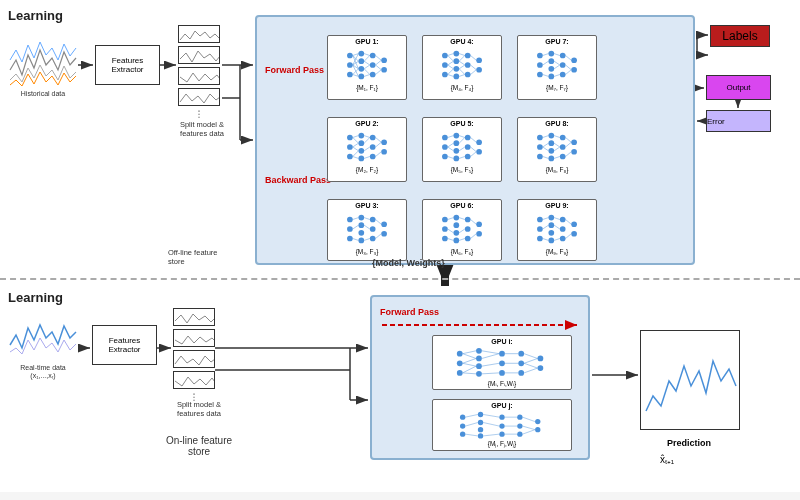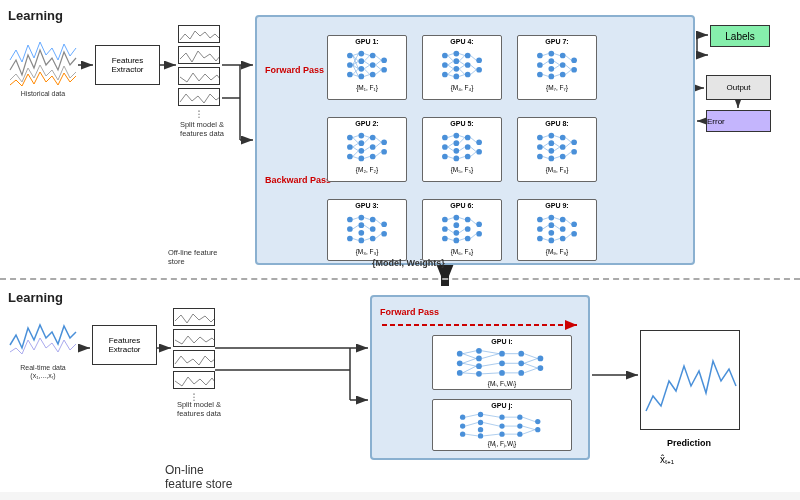--- a/index.html
+++ b/index.html
@@ -149,35 +149,35 @@
     }
 
     
     .labels-box {
       position: absolute;
       top: 25px;
       left: 710px;
       width: 60px;
       height: 22px;
       border: 1.5px solid #333;
-      background: #86efac;
+      background: #b91c1c;
       display: flex;
       align-items: center;
       justify-content: center;
-      font-size: 10px;
+      font-size: 12px;
     }
 
     .output-box {
       position: absolute;
       top: 75px;
       left: 706px;
       width: 65px;
       height: 25px;
       border: 1.5px solid #333;
-      background: #e5e5e5;
+      background: #d946ef;
       display: flex;
       align-items: center;
       justify-content: center;
       font-size: 8px;
     }
 
     .error-box {
       position: absolute;
       top: 110px;
       left: 706px;
@@ -244,25 +244,24 @@
       font-size: 7.5px;
       color: #333;
       text-align: center;
       width: 68px;
     }
 
     .online-label {
       position: absolute;
       top: 435px;
       left: 165px;
-      font-size: 12px;
+      font-size: 10px;
       color: #333;
-      text-align: left;
+      text-align: center;
       width: 68px;
-      margin-top: 28px;
     }
 
     
     .gpu-panel-infer {
       position: absolute;
       top: 295px;
       left: 370px;
       width: 220px;
       height: 165px;
       background: #dce8f5;

